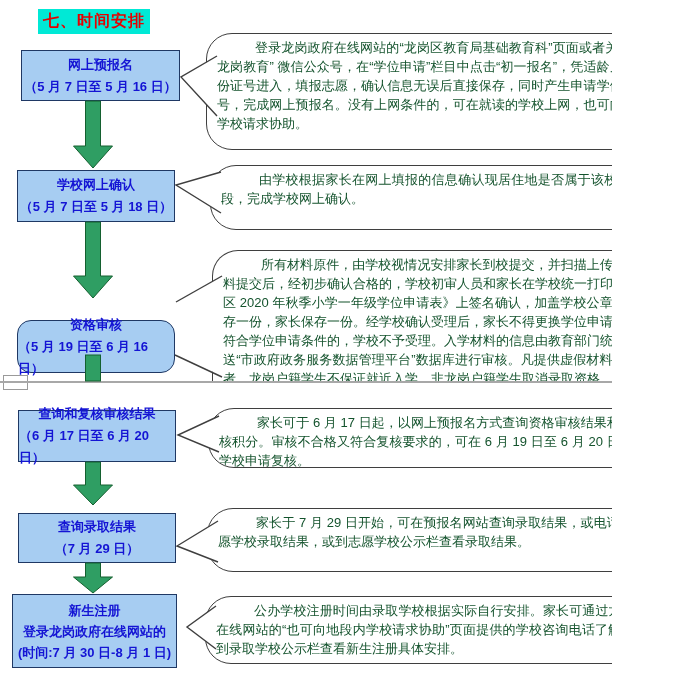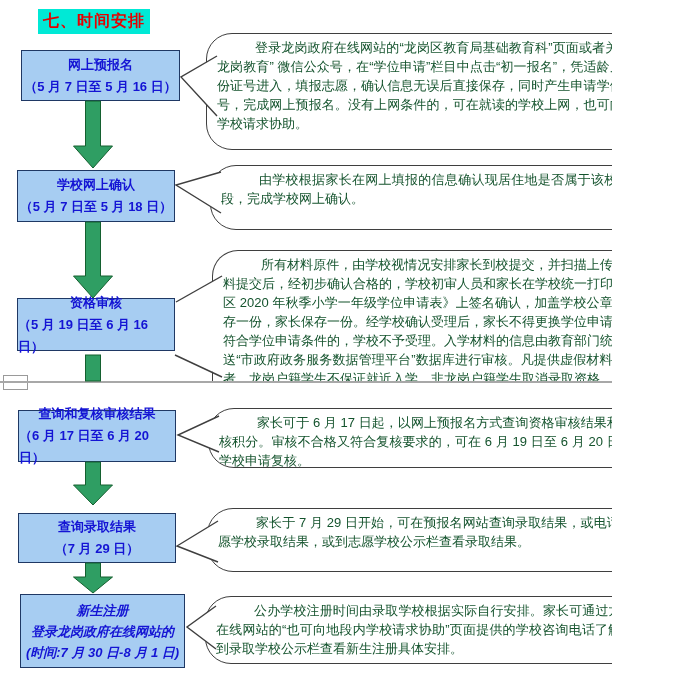--- a/index.html
+++ b/index.html
@@ -32,24 +32,24 @@
     font-weight: bold;
     line-height: 22px;
     display: flex;
     flex-direction: column;
     align-items: center;
     justify-content: center;
     z-index: 2;
   }
   .b1 { left: 21px;  top: 50px;  width: 159px; height: 51px; }
   .b2 { left: 17px;  top: 170px; width: 158px; height: 52px; }
-  .b3 { left: 17px;  top: 298px; width: 158px; height: 53px; }
+  .b3 { left: 17px;  top: 320px; width: 158px; height: 53px; border-radius: 14px; }
   .b4 { left: 18px;  top: 410px; width: 158px; height: 52px; }
   .b5 { left: 18px;  top: 513px; width: 158px; height: 50px; }
-  .b6 { left: 20px;  top: 594px; width: 165px; height: 74px; line-height: 21px; font-style: italic; }
+  .b6 { left: 12px;  top: 594px; width: 165px; height: 74px; line-height: 21px; }
   .callout {
     position: absolute;
     background: #ffffff;
     border: 1.5px solid #3f3f3f;
     border-radius: 26px;
     color: #14532d;
     font-size: 13px;
     line-height: 19px;
     padding: 4px 10px;
     overflow: hidden;

